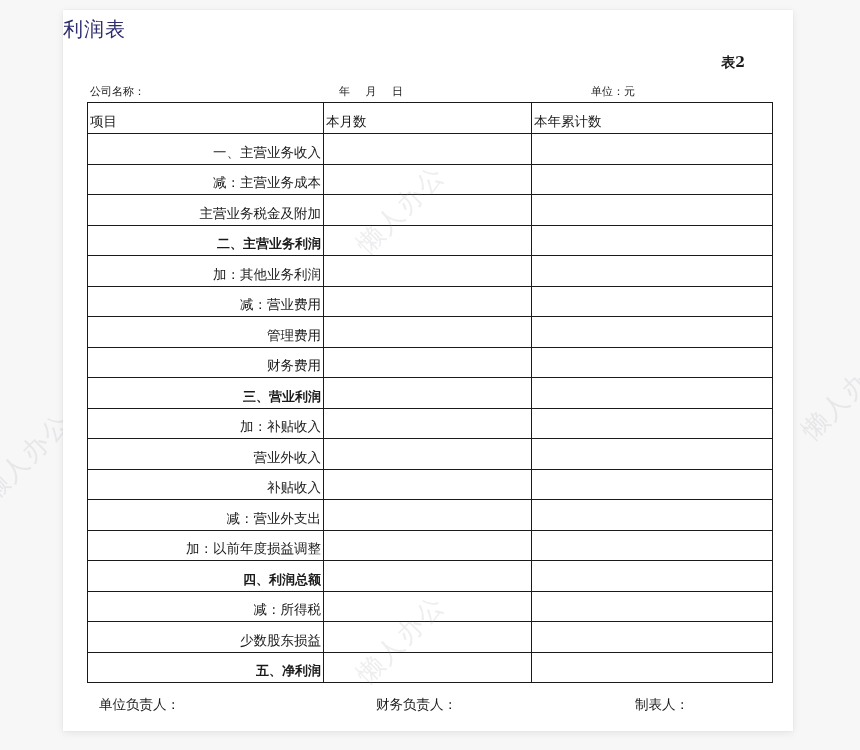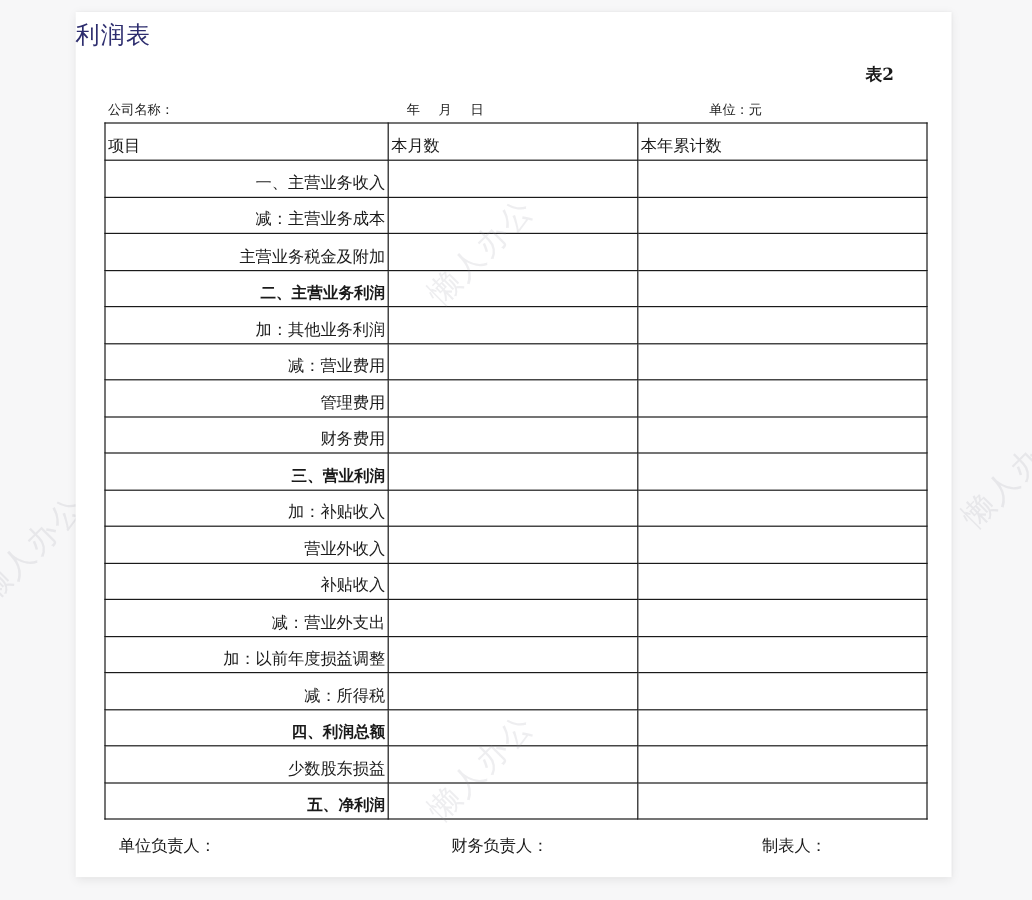--- a/index.html
+++ b/index.html
@@ -197,26 +197,26 @@
             <td class="item">减：营业外支出</td>
             <td></td>
             <td></td>
           </tr>
           <tr>
             <td class="item">加：以前年度损益调整</td>
             <td></td>
             <td></td>
           </tr>
           <tr>
+            <td class="item bold">四、利润总额</td>
+            <td></td>
+            <td></td>
+          </tr>
+          <tr>
             <td class="item">减：所得税</td>
-            <td></td>
-            <td></td>
-          </tr>
-          <tr>
-            <td class="item bold">四、利润总额</td>
             <td></td>
             <td></td>
           </tr>
           <tr>
             <td class="item indent">少数股东损益</td>
             <td></td>
             <td></td>
           </tr>
           <tr>
             <td class="item bold">五、净利润</td>

